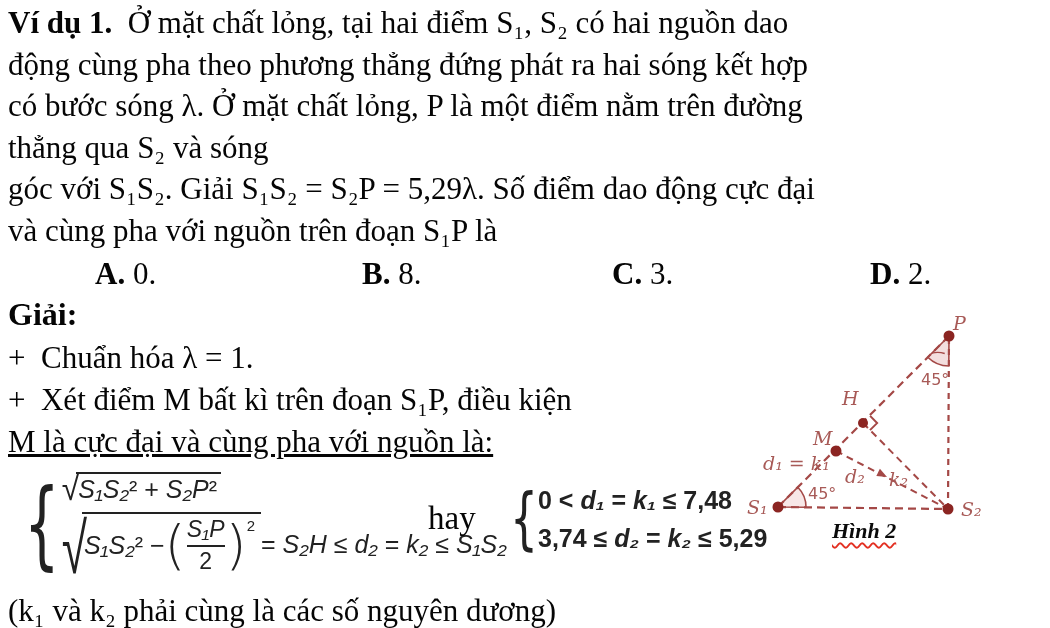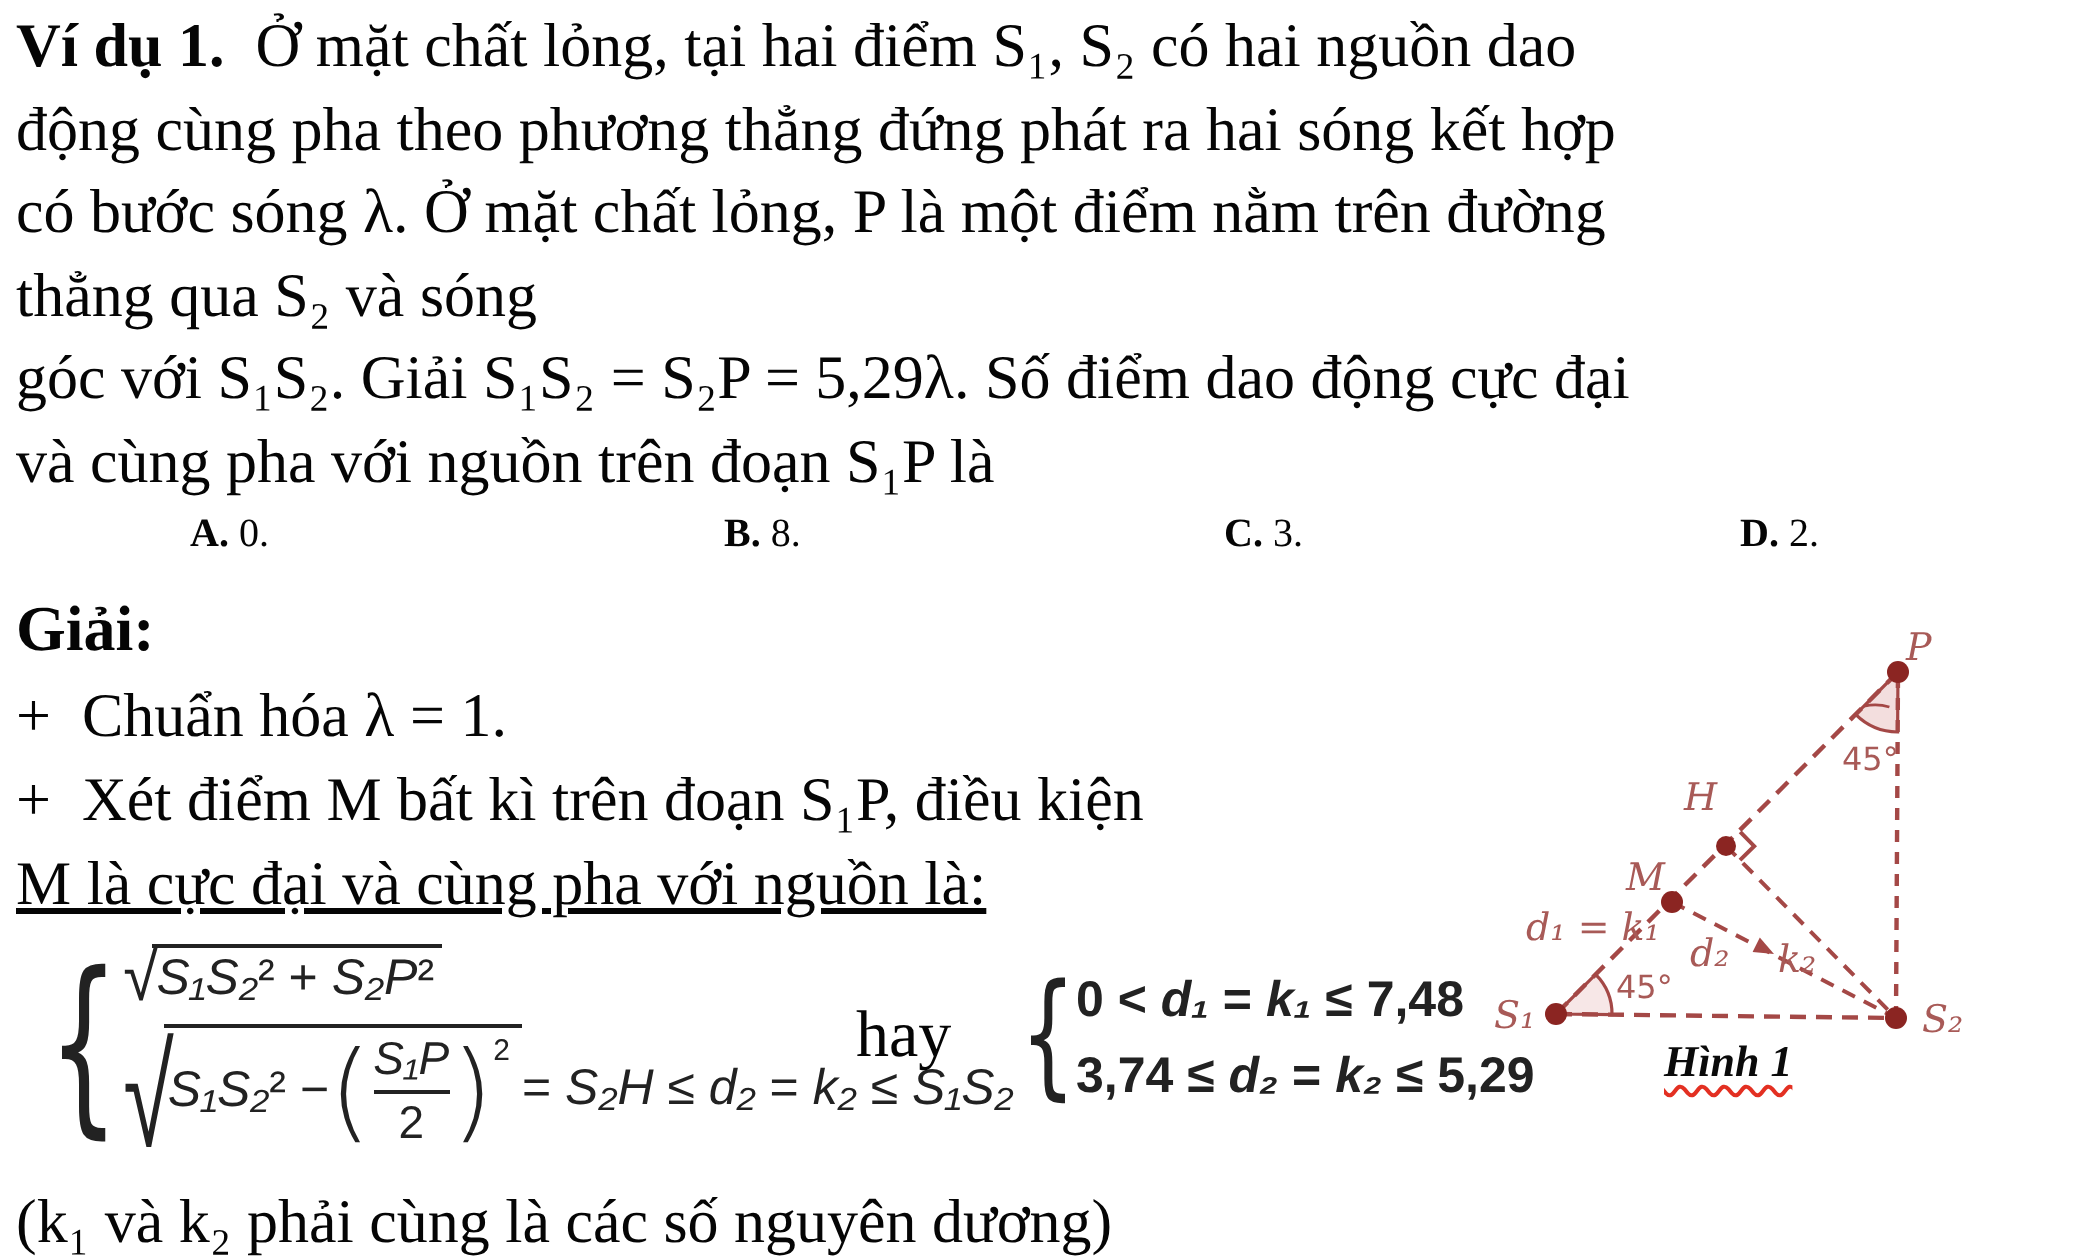--- a/index.html
+++ b/index.html
@@ -6,21 +6,21 @@
   body{
     width:1050px;height:628px;position:relative;overflow:hidden;
     background:#ffffff;color:#050505;
     font-family:"Liberation Serif","DejaVu Serif",serif;
   }
   .abs{position:absolute;}
   .tline{font-size:31px;line-height:41.5px;white-space:pre-wrap;}
   .b{font-weight:bold;}
   .problem{left:8px;top:2px;width:1040px;}
   .answers-row{left:0;top:256px;width:1050px;height:40px;}
-  .answer{position:absolute;font-size:20px;white-space:pre;}
+  .answer{position:absolute;font-size:31px;white-space:pre;}
   .answer .al{font-weight:bold;}
   .sol-head{left:8px;top:296px;font-size:32px;font-weight:bold;}
   .step1{left:8px;top:337px;}
   .step2a{left:8px;top:379px;}
   .step2b{left:8px;top:421px;text-decoration:underline;}
   .note{left:8px;top:590px;}
 
   
   .eq{font-family:"Liberation Sans","DejaVu Sans",sans-serif;color:#222;}
   .tok-v{font-style:italic;}
@@ -146,13 +146,13 @@
   <text x="12" y="216" class="flbl">S₁</text>
   <text x="226" y="218" class="flbl">S₂</text>
   <text x="107" y="107" class="flbl">H</text>
   <text x="78" y="147" class="flbl">M</text>
   <text x="28" y="172" class="flbl">d₁ = k₁</text>
   <text x="110" y="185" class="flbl">d₂</text>
   <text x="154" y="188" class="flbl">k₂</text>
   <text x="73" y="201" class="fang">45°</text>
   <text x="186" y="87" class="fang">45°</text>
 </svg>
-<div class="abs fig-caption">Hình 1</div>
+<div class="abs fig-caption">Hình 2</div>
 
 </body></html>

